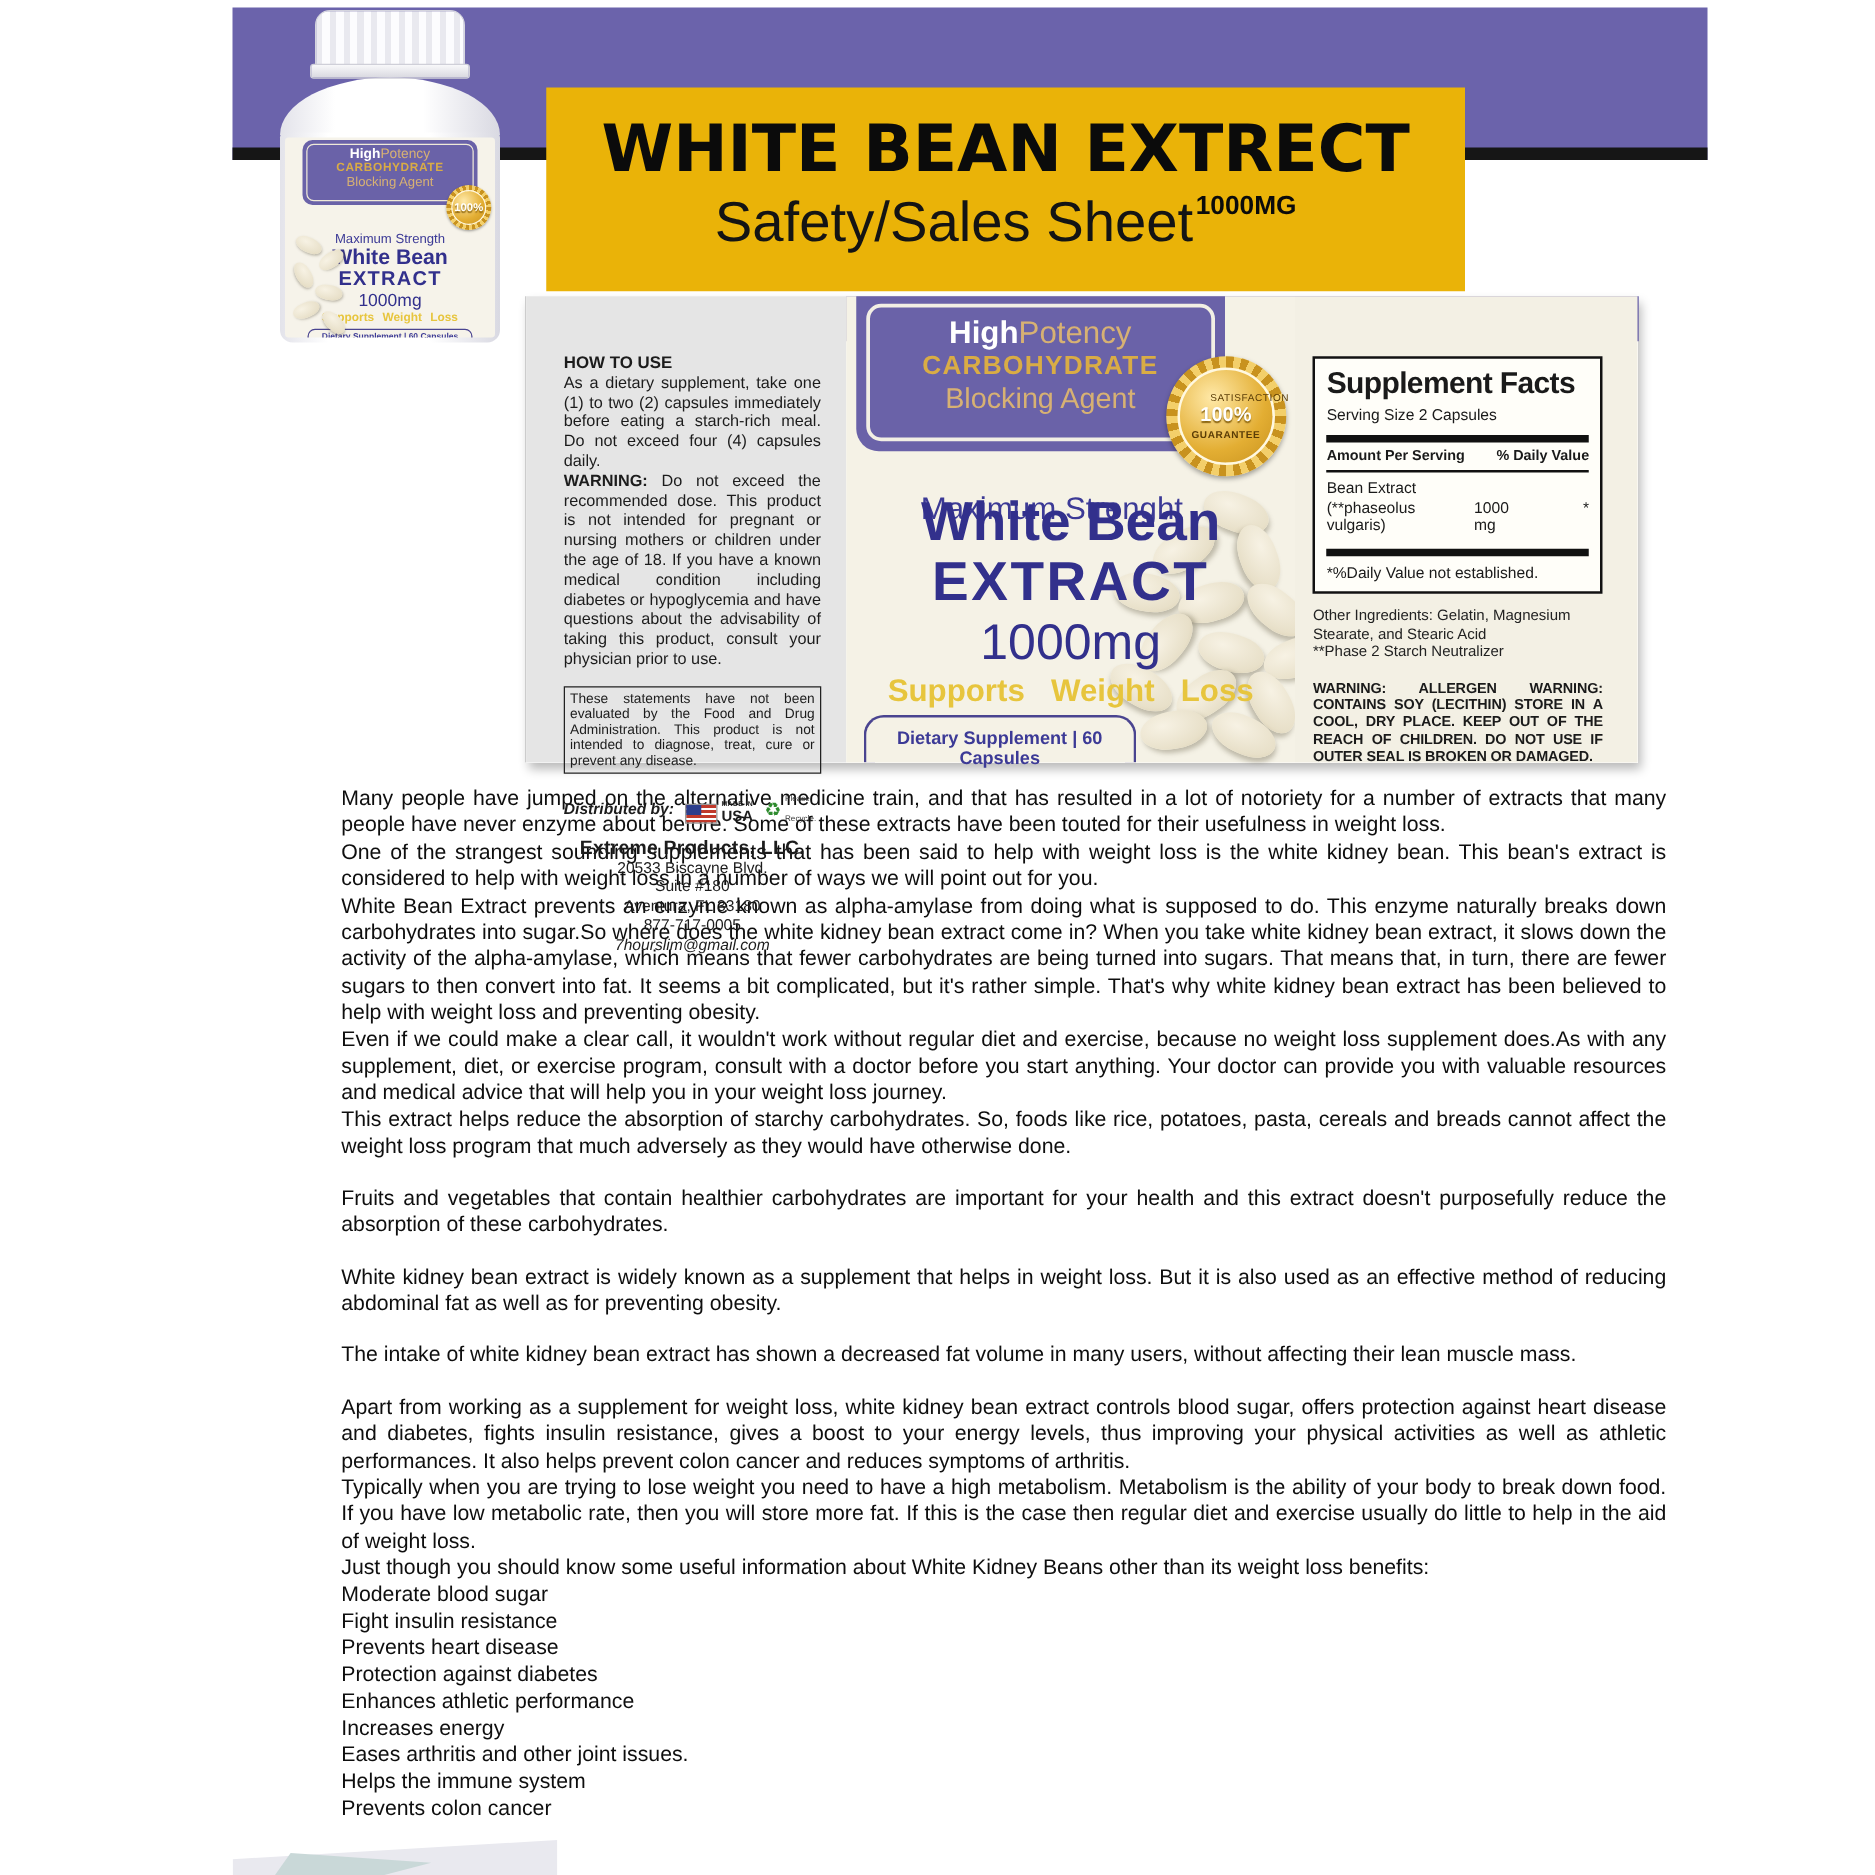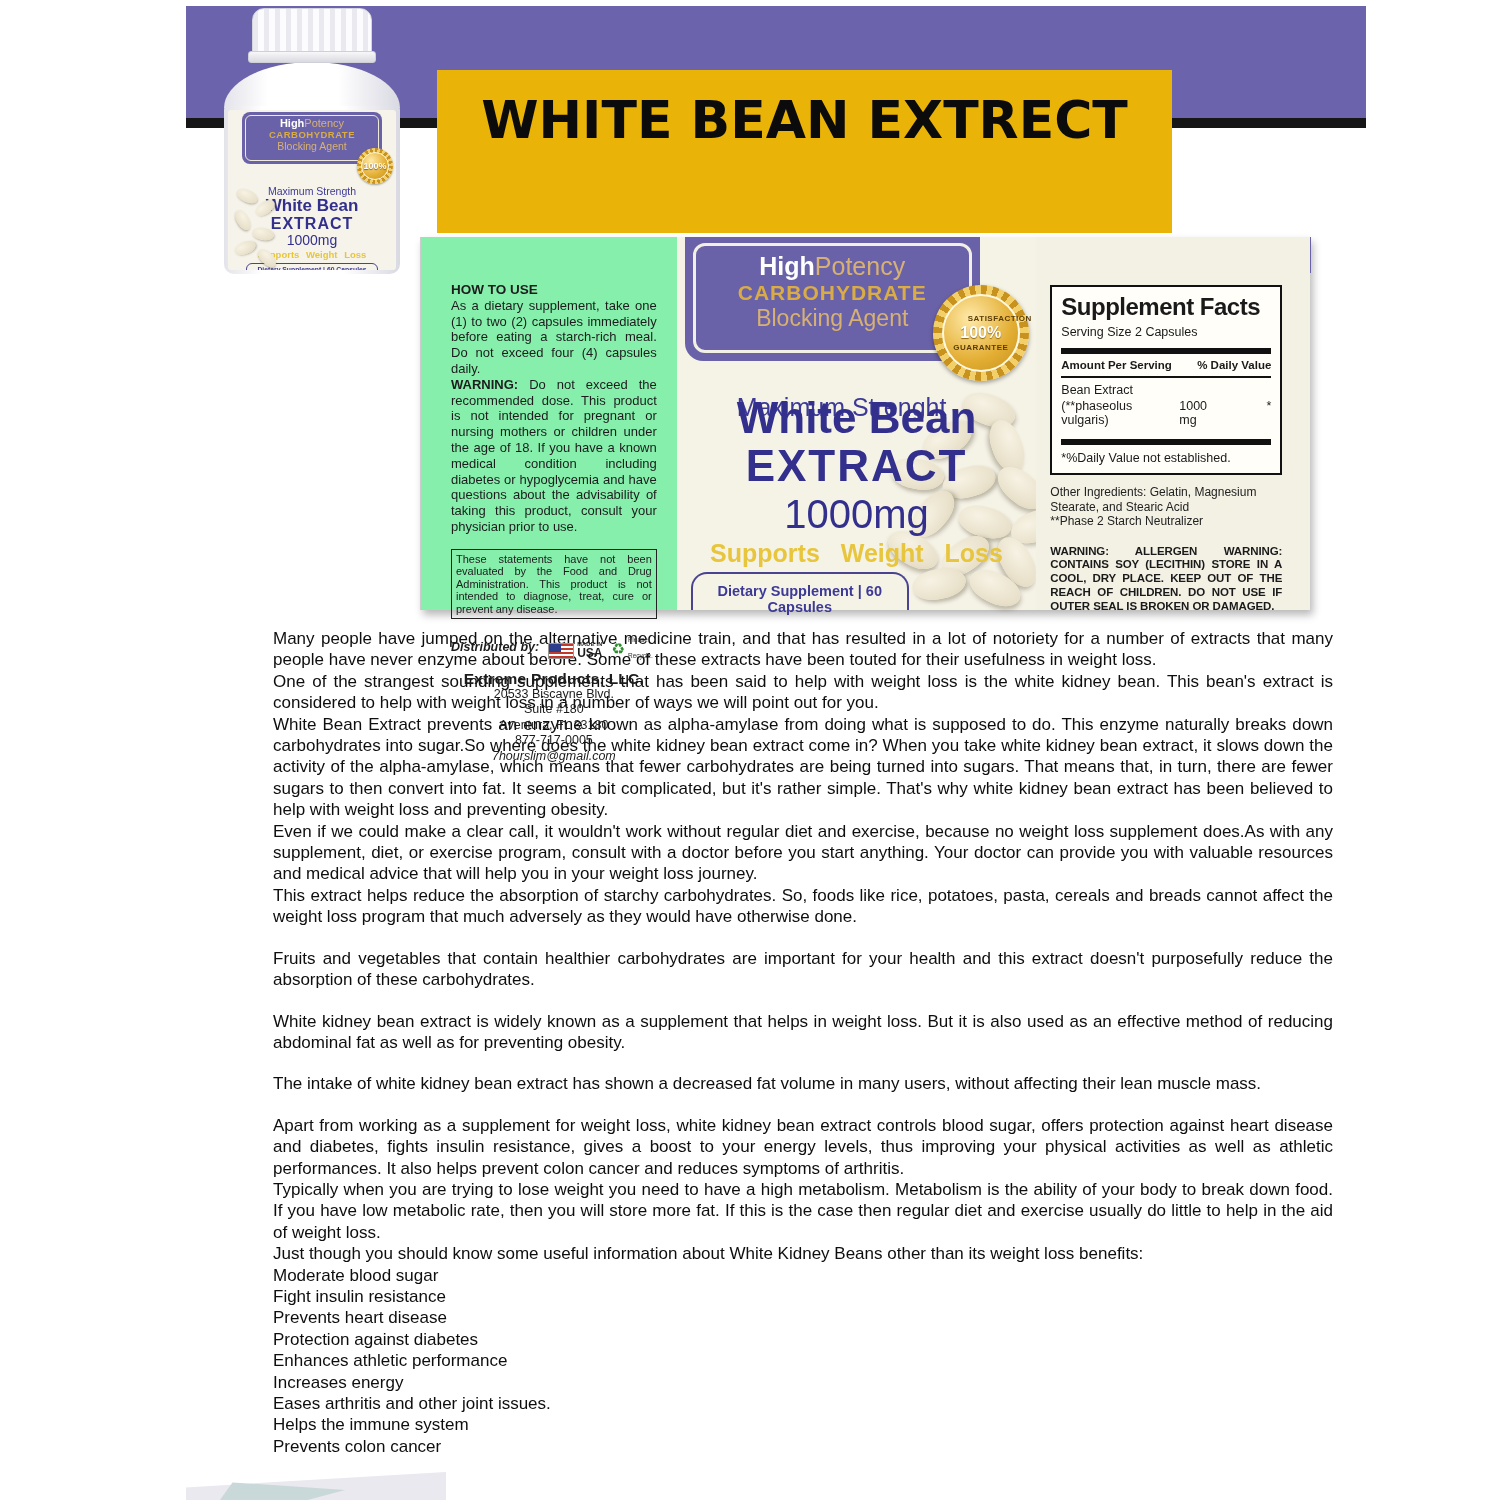--- a/index.html
+++ b/index.html
@@ -59,21 +59,21 @@
                font-size:6.8px; font-weight:bold; color:#3c3a96; padding:2px 0; }
   .bl-beans { position:absolute; left:2px; top:78px; width:60px; height:80px; }
 
   
   .label-sheet { position:absolute; left:420px; top:237px; width:890px; height:373px;
                  display:flex; z-index:1; box-shadow:3px 5px 8px rgba(0,0,0,.28);
                  border-left:1px solid #cccccc; }
   .top-strip { position:absolute; left:256px; top:0; width:634px; height:36px; background:#6a62a8; z-index:1; }
 
   
-  .lp { width:256px; background:#86efac; padding:45px 20px 0 30px; font-size:13px;
+  .lp { width:256px; background:#e5e5e5; padding:45px 20px 0 30px; font-size:13px;
         line-height:15.8px; text-align:justify; color:#1c1c1c; position:relative; z-index:2; }
   .lp-heading { font-weight:bold; font-size:13.5px; text-align:left; }
   .lp b { font-weight:bold; }
   .fda-box { border:1.5px solid #222; margin-top:14px; padding:3px 4px; font-size:11px;
              line-height:12.5px; text-align:justify; }
   .dist-row { display:flex; align-items:center; gap:9px; margin-top:13px; }
   .dist-label { font-weight:bold; font-style:italic; font-size:12.5px; white-space:nowrap; }
   .usa-badge { display:flex; align-items:flex-end; gap:3px; }
   .flag { width:26px; height:16px; position:relative;
           background:repeating-linear-gradient(#c0392b 0 2px,#ffffff 2px 4px); border:.5px solid #999; }
@@ -97,21 +97,21 @@
   .cp-high .tan { color:#d7b173; font-weight:normal; }
   .cp-carb { font-size:21px; line-height:25px; font-weight:bold; color:#d9ac45; letter-spacing:1px; position:relative; }
   .cp-block { font-size:23px; line-height:26px; color:#d7b173; position:relative; }
   .seal { position:absolute; left:256px; top:48px; width:96px; height:96px; border-radius:50%;
           background:repeating-conic-gradient(#c8921e 0 7.5deg,#f3cf6a 7.5deg 15deg);
           box-shadow:0 2px 4px rgba(0,0,0,.35); z-index:3; }
   .seal-inner { position:absolute; inset:9px; border-radius:50%;
                 background:radial-gradient(circle at 35% 30%,#ffe9a8,#e3ae33 60%,#c8921e);
                 border:2px solid #fff8e0; display:flex; flex-direction:column;
                 align-items:center; justify-content:center; }
-  .seal-top { font-size:8px; font-weight:bold; color:#5a3c06; letter-spacing:.5px;padding-left:38px; }
+  .seal-top { font-size:8px; font-weight:normal; color:#5a3c06; letter-spacing:.5px;padding-left:38px; }
   .seal-val { font-size:16px; font-weight:bold; color:#ffffff; text-shadow:0 1px 1px #8a6410; margin:1px 0; }
   .seal-bottom { font-size:8px; font-weight:bold; color:#5a3c06; letter-spacing:.5px; }
   .cp-strength { position:absolute; left:0; right:30px; top:128px; text-align:center;
                  font-size:25px; color:#3c3a96; z-index:2;margin-top:28px; }
   .cp-line1 { position:absolute; left:0; right:0; top:158px; text-align:center;
               font-size:44px; line-height:46px; font-weight:bold; color:#32308c; z-index:2; }
   .cp-line2 { position:absolute; left:0; right:0; top:206px; text-align:center;
               font-size:44px; line-height:46px; font-weight:bold; letter-spacing:2px; color:#32308c; z-index:2; }
   .cp-line3 { position:absolute; left:0; right:0; top:256px; text-align:center;
               font-size:40px; line-height:42px; font-weight:500; color:#32308c; z-index:2; }
@@ -161,20 +161,23 @@
 </style>
 </head>
 <body>
 
 <div>
 
   <div class="purple-band"></div>
 
   <div class="title-box">
     <div class="main-title">WHITE BEAN EXTRECT</div>
+    <div class="subtitle-row">
+      <span class="subtitle">Safety/Sales Sheet</span><span class="subtitle-sup">1000MG</span>
+    </div>
   </div>
 
   <div class="bottle">
     <div class="shoulder"></div>
     <div class="bottle-body"></div>
     <div class="cap"></div>
     <div class="cap-lip"></div>
     <div class="bottle-label">
       <div class="bl-head">
         <div class="bl-head-frame"></div>

